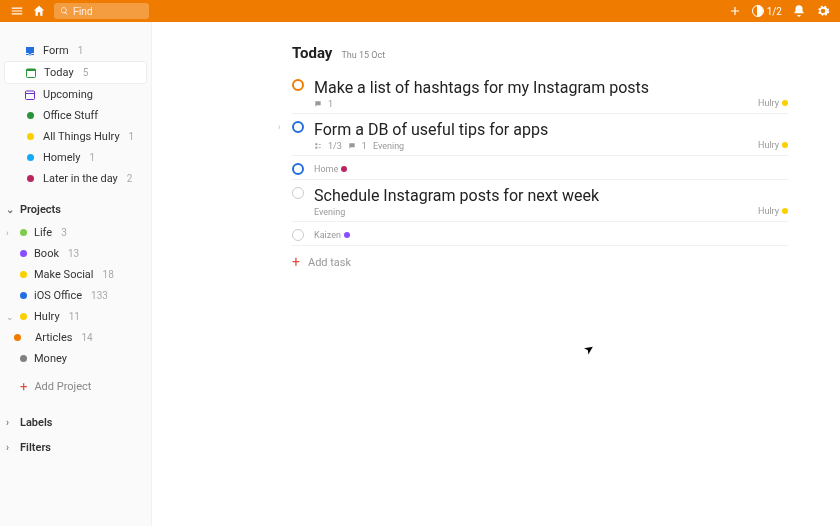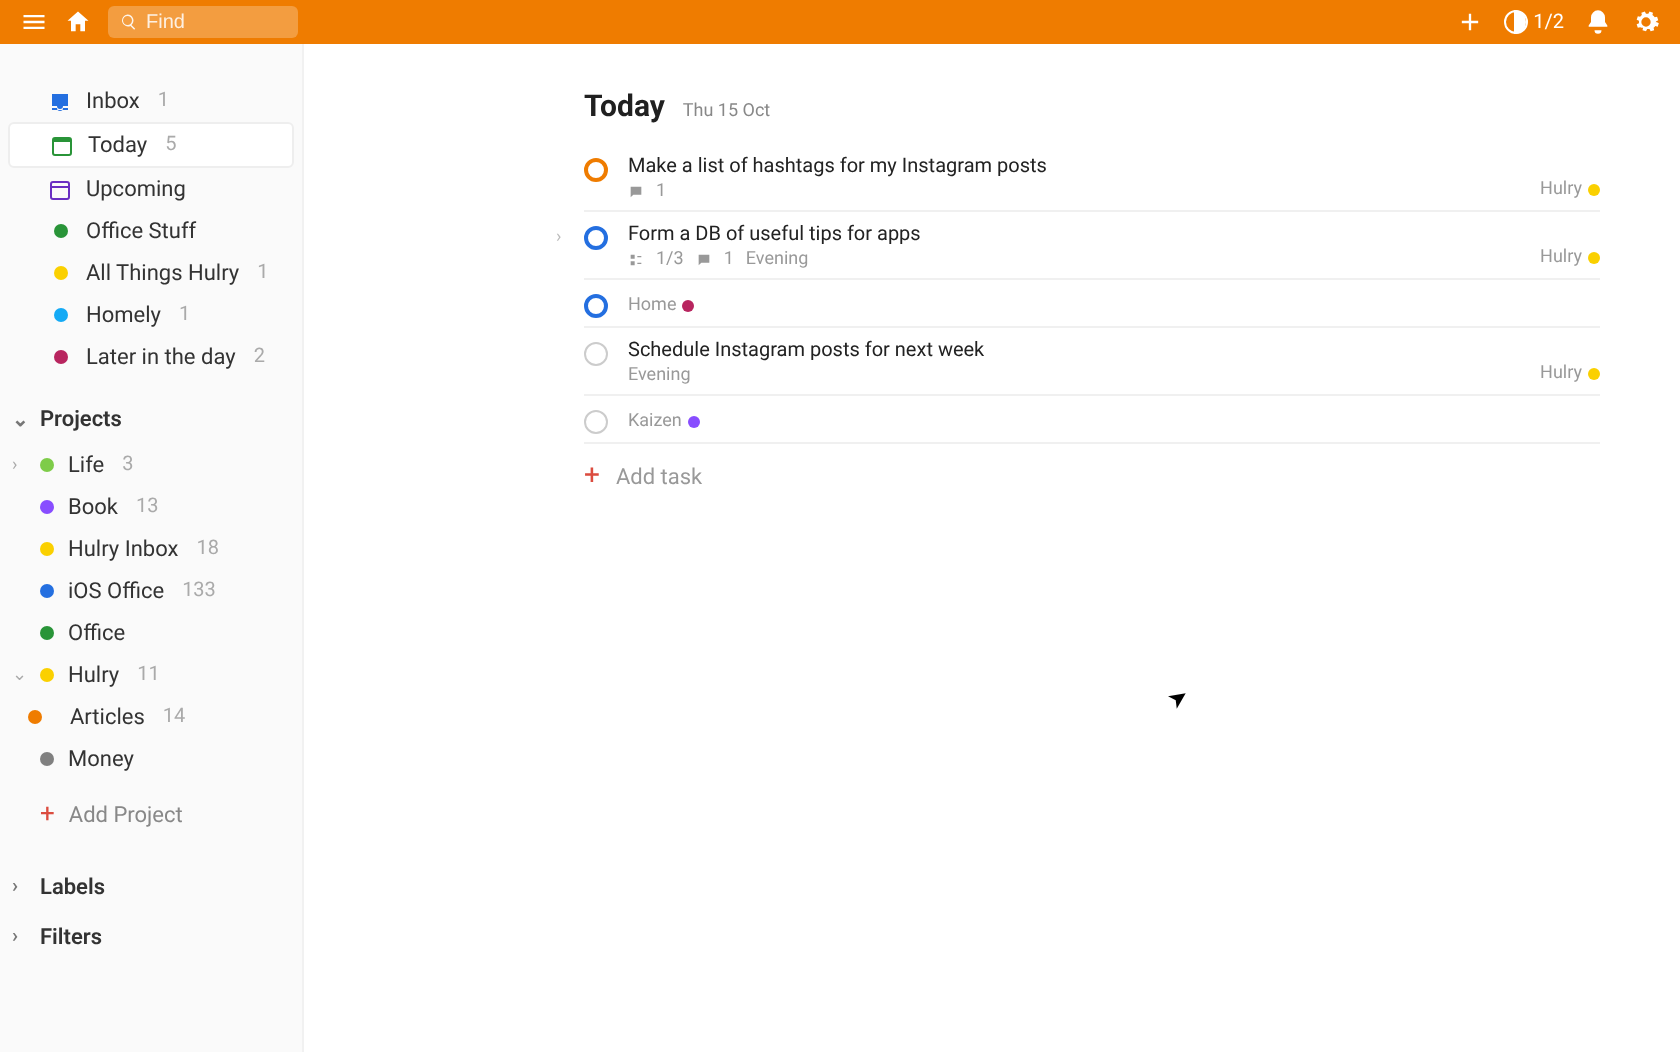--- a/index.html
+++ b/index.html
@@ -34,31 +34,31 @@
   .sb-project .count { color: #aaa; font-size: 10px; margin-left: 2px; }
   .sb-sub { padding-left: 14px; }
   .sb-sub .dot { width: 7px; height: 7px; border-radius: 50%; background:#ef7c00; margin-right:7px; }
   .sb-addproj { display: flex; align-items: center; padding: 4px 8px 4px 20px; gap: 7px; color: #888; margin-top: 6px; cursor: pointer; }
   .sb-addproj .plus { color: #db4c3f; font-size: 13px; font-weight: 400; }
   .sb-archived { padding: 16px 8px 4px 20px; color: #aaa; font-size: 10px; }
   .sb-foot { display: flex; align-items: center; padding: 6px 8px 6px 20px; gap: 7px; font-weight: 600; color: #333; position: relative; margin-top: 12px; }
   .sb-foot .chev { position: absolute; left: 6px; color: #777; font-size: 10px; }
 
   
-  .main { flex: 1; padding: 22px 40px 0 140px; position: relative; }
+  .main { flex: 1; padding: 22px 52px 0 140px; position: relative; }
   .main h1 { font-size: 15px; font-weight: 700; display: inline-block; }
   .date-sub { font-size: 9px; color: #888; margin-left: 6px; font-weight: 400; }
   .tasks { margin-top: 10px; }
   .task { display: flex; padding: 6px 0 4px 0; border-bottom: 1px solid #f0f0f0; position: relative; }
   .task .chev-left { position: absolute; left: -14px; top: 8px; color: #bbb; font-size: 9px; }
   .task .checkbox { width: 12px; height: 12px; border-radius: 50%; border: 1.5px solid #ccc; margin-right: 10px; margin-top: 1px; flex-shrink: 0; cursor: pointer; }
   .task .checkbox.p1 { border-color: #ef7c00; border-width: 2px; }
   .task .checkbox.p2 { border-color: #246fe0; border-width: 2px; }
   .task .task-body { flex: 1; }
-  .task .title { font-size: 10px; color: #222; }
+  .task .title { font-size: 16px; color: #222; }
   .task .meta { font-size: 9px; color: #999; margin-top: 2px; display: flex; align-items: center; gap: 6px; }
   .task .meta svg { width: 8px; height: 8px; fill: #999; }
   .task .right { text-align: right; align-self: flex-end; font-size: 9px; color: #999; display: flex; align-items: center; gap: 3px; padding-bottom: 1px; }
   .label-dot { width: 6px; height: 6px; border-radius: 50%; display: inline-block; }
   .add-task { display: flex; align-items: center; gap: 8px; padding: 8px 0; color: #999; font-size: 11px; cursor: pointer; }
   .add-task .plus { color: #db4c3f; font-size: 14px; }
 
   .cursor { position: absolute; left: 432px; top: 320px; font-size: 12px; color: #000; pointer-events: none; }
 
   
@@ -112,21 +112,21 @@
 <div class="body">
 
   <div class="sidebar">
     <div id="sb-top">
         <div class="sb-item">
           <span class="icon">
             <svg class="ico" viewBox="0 0 24 24" fill="#246fe0">
               <path d="M4 4h16v12h-5a3 3 0 01-6 0H4V4zm0 14h5a3 3 0 006 0h5v2H4v-2z"></path>
             </svg>
           </span>
-    <span>Inbox</span>
+    <span>Form</span>
     <span class="count">1</span>
         </div>
         <div class="sb-item selected">
           <span class="icon">
             <svg class="ico" viewBox="0 0 24 24" fill="#299438">
               <rect x="3" y="4" width="18" height="17" rx="2" fill="none" stroke="#299438" stroke-width="2"></rect>
               <rect x="3" y="4" width="18" height="4" fill="#299438"></rect>
             </svg>
           </span>
     <span>Today</span>
@@ -180,32 +180,28 @@
     <span>Life</span>
     <span class="count">3</span>
         </div>
         <div class="sb-project">
     <span class="dot" style="background:#884dff"></span>
     <span>Book</span>
     <span class="count">13</span>
         </div>
         <div class="sb-project">
     <span class="dot" style="background:#fad000"></span>
-    <span>Hulry Inbox</span>
+    <span>Make Social</span>
     <span class="count">18</span>
         </div>
         <div class="sb-project">
     <span class="dot" style="background:#246fe0"></span>
     <span>iOS Office</span>
     <span class="count">133</span>
         </div>
-        <div class="sb-project">
-    <span class="dot" style="background:#299438"></span>
-    <span>Office</span>
-    </div>
         <div class="sb-project">
           <span class="sb-chevron-outer">⌄</span>
     <span class="dot" style="background:#fad000"></span>
     <span>Hulry</span>
     <span class="count">11</span>
         </div>
         <div class="sb-project sb-sub">
           <span class="dot" style="background:#ef7c00"></span>
         <span>Articles</span>
         <span class="count">14</span>

